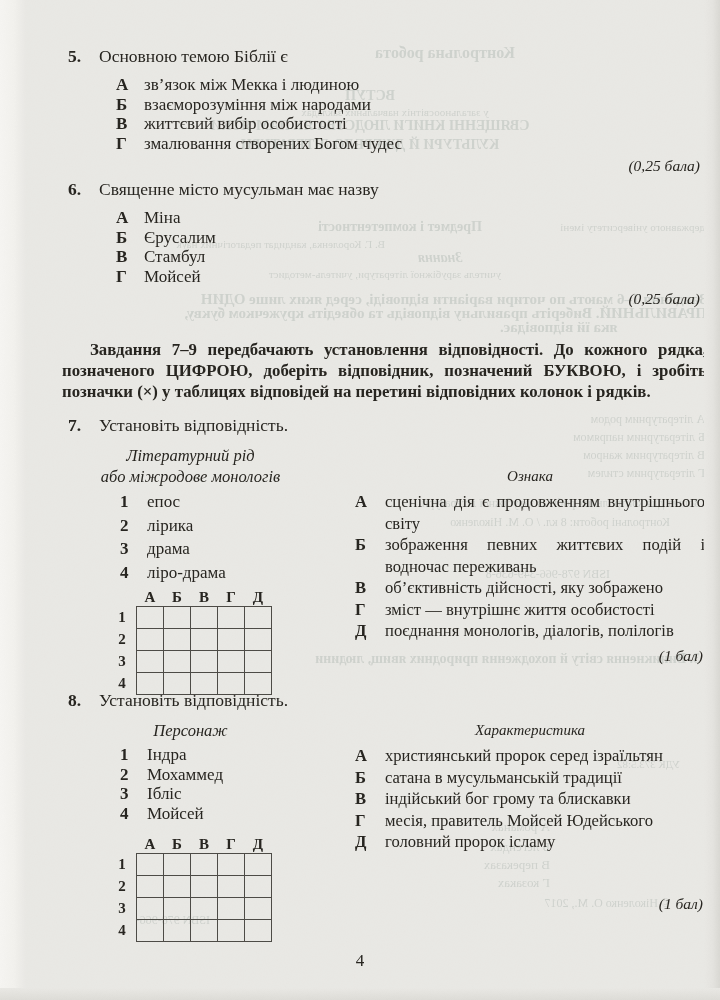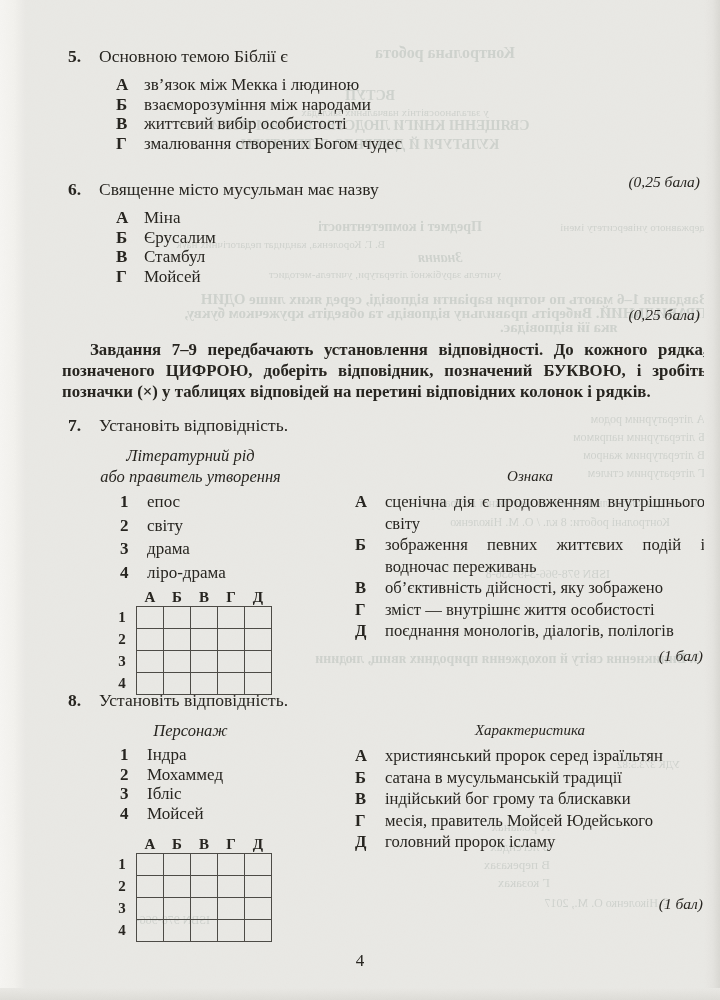--- a/index.html
+++ b/index.html
@@ -29,21 +29,21 @@
 
   
   #content{position:absolute;inset:0;z-index:2;}
   .qblock{position:absolute;left:68px;width:640px;}
   .qrow{display:flex;font-size:17.5px;line-height:24px;}
   .qnum{width:31px;font-weight:bold;flex:0 0 31px;}
   .qstem{font-weight:normal;}
   .opts{margin-left:48px;margin-top:7px;}
   .opt{display:flex;font-size:17px;line-height:19.6px;}
   .opt .letter{width:28px;flex:0 0 28px;font-weight:bold;}
-  .points{font-style:italic;font-size:15.5px;text-align:right;width:632px;margin-top:20px;}
+  .points{font-style:italic;font-size:15.5px;text-align:right;width:632px;margin-top:4px;}
 
   #section-title{position:absolute;left:45px;top:306px;width:630px;text-align:center;
     font-weight:bold;font-style:italic;font-size:18.5px;}
   #instructions{position:absolute;left:62px;top:339px;width:645px;
     font-weight:bold;font-size:16.8px;line-height:21px;text-align:justify;text-indent:28px;}
 
   .match-cols{display:flex;align-items:flex-start;margin-top:8px;}
   .mleft{width:287px;flex:0 0 287px;}
   .mleft .colhead{width:245px;text-align:center;font-style:italic;font-size:16.5px;line-height:21px;}
   .mitems{margin-left:52px;margin-top:3px;}
@@ -168,30 +168,30 @@
     <div id="instructions">Завдання 7–9 передбачають установлення відповідності. До кожного рядка, позначеного ЦИФРОЮ, доберіть відповідник, позначений БУКВОЮ, і зробіть позначки (×) у таблицях відповідей на перетині відповідних колонок і рядків.</div>
 
     <div class="qblock" style="top:413px;">
       <div class="qrow">
         <span class="qnum">7.</span>
         <span class="qstem">Установіть відповідність.</span>
       </div>
       <div class="match-cols">
         <div class="mleft">
           <div class="colhead">Літературний рід</div>
-          <div class="colhead">або правитель утворення</div>
+          <div class="colhead">або міжродове монологів</div>
           <div class="mitems">
 
           <div class="mitem">
                 <span class="num">1</span>
                 <span>епос</span>
               </div>
               <div class="mitem">
                 <span class="num">2</span>
-                <span>світу</span>
+                <span>лірика</span>
               </div>
               <div class="mitem">
                 <span class="num">3</span>
                 <span>драма</span>
               </div>
               <div class="mitem">
                 <span class="num">4</span>
                 <span>ліро-драма</span>
               </div>
             </div>

